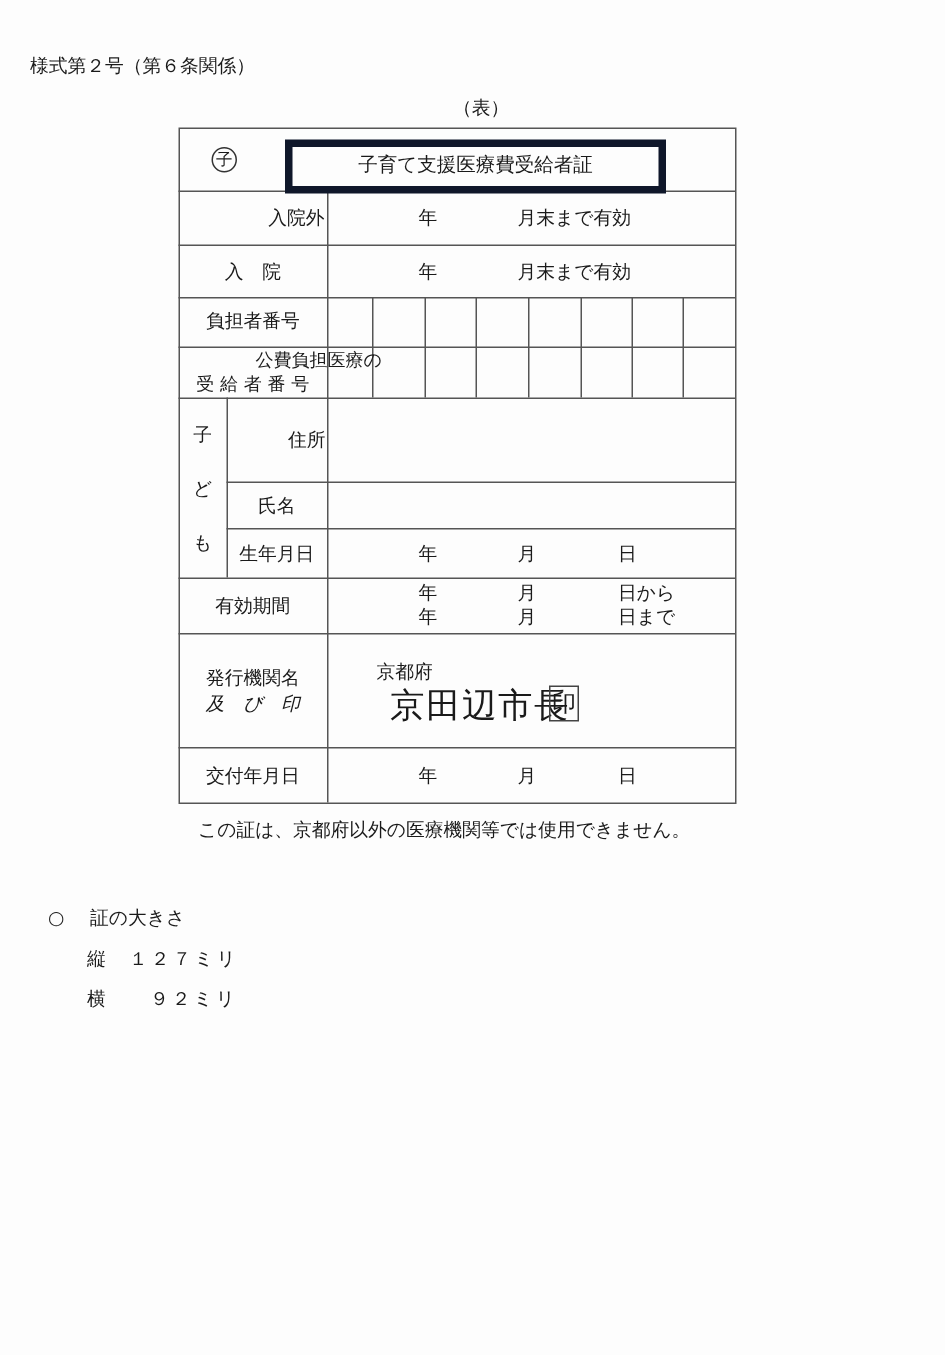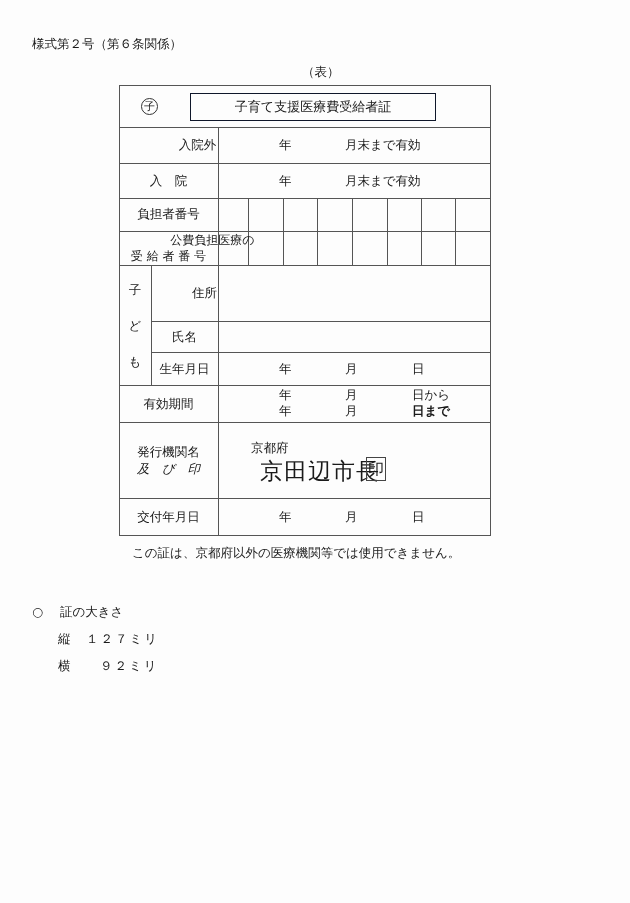--- a/index.html
+++ b/index.html
@@ -5,27 +5,27 @@
   html, body { margin:0; padding:0; background:#fdfdfd; }
   body { width:630px; height:903px; position:relative; overflow:hidden;
          font-family:"DejaVu Serif","Liberation Serif",serif; color:#1a1a1a; }
   .abs { position:absolute; }
   .txt { font-size:12.5px; white-space:nowrap; line-height:1; }
   .hl { position:absolute; height:0; border-top:1px solid #555; }
   .vl { position:absolute; width:0; border-left:1px solid #555; }
   .center { text-align:center; }
   .circle-ko { position:absolute; width:15px; height:15px; border:1px solid #333; border-radius:50%;
                font-size:11px; line-height:15px; text-align:center; }
-  .title-box { position:absolute; border:1px solid #0f172a; text-align:center; font-size:13px; }
+  .title-box { position:absolute; border:5px solid #0f172a; text-align:center; font-size:13px; }
   .seal { position:absolute; border:1px solid #444; font-size:16px; line-height:22px; text-align:center; }
 </style>
 </head>
 <body>
 
-<div class="abs txt" style="left:32px;top:38px;text-align:center;">様式第２号（第６条関係）</div>
+<div class="abs txt" style="left:20px;top:38px;text-align:center;">様式第２号（第６条関係）</div>
 <div class="abs txt" style="left:302px;top:66px;">（表）</div>
 
 <div>
 
   <div class="abs" style="left:119px;top:85px;width:370px;height:449px;border:1px solid #555;"></div>
 
   <div class="hl" style="left:119px;top:127px;width:371px;"></div>
   <div class="hl" style="left:119px;top:163px;width:371px;"></div>
   <div class="hl" style="left:119px;top:198px;width:371px;"></div>
   <div class="hl" style="left:119px;top:231px;width:371px;"></div>
@@ -80,21 +80,21 @@
   <div class="abs txt" style="left:279px;top:363px;">年</div>
   <div class="abs txt" style="left:345px;top:363px;">月</div>
   <div class="abs txt" style="left:412px;top:363px;">日</div>
 
   <div class="abs txt center" style="left:119px;top:398px;width:99px;">有効期間</div>
   <div class="abs txt" style="left:279px;top:389px;">年</div>
   <div class="abs txt" style="left:345px;top:389px;">月</div>
   <div class="abs txt" style="left:412px;top:389px;">日から</div>
   <div class="abs txt" style="left:279px;top:405px;">年</div>
   <div class="abs txt" style="left:345px;top:405px;">月</div>
-  <div class="abs txt" style="left:412px;top:405px;font-weight:bold;">日まで</div>
+  <div class="abs txt" style="left:412px;top:405px;">日まで</div>
 
   <div class="abs txt center" style="left:119px;top:446px;width:99px;">発行機関名</div>
   <div class="abs txt center" style="left:119px;top:463px;width:99px;font-style:italic;">及　び　印</div>
   <div class="abs txt" style="left:251px;top:442px;">京都府</div>
   <div class="abs txt" style="left:260px;top:460px;font-size:23px;letter-spacing:1px;">京田辺市長</div>
   <div class="seal" style="left:366px;top:457px;width:18px;height:22px;">印</div>
 
   <div class="abs txt center" style="left:119px;top:511px;width:99px;">交付年月日</div>
   <div class="abs txt" style="left:279px;top:511px;">年</div>
   <div class="abs txt" style="left:345px;top:511px;">月</div>

